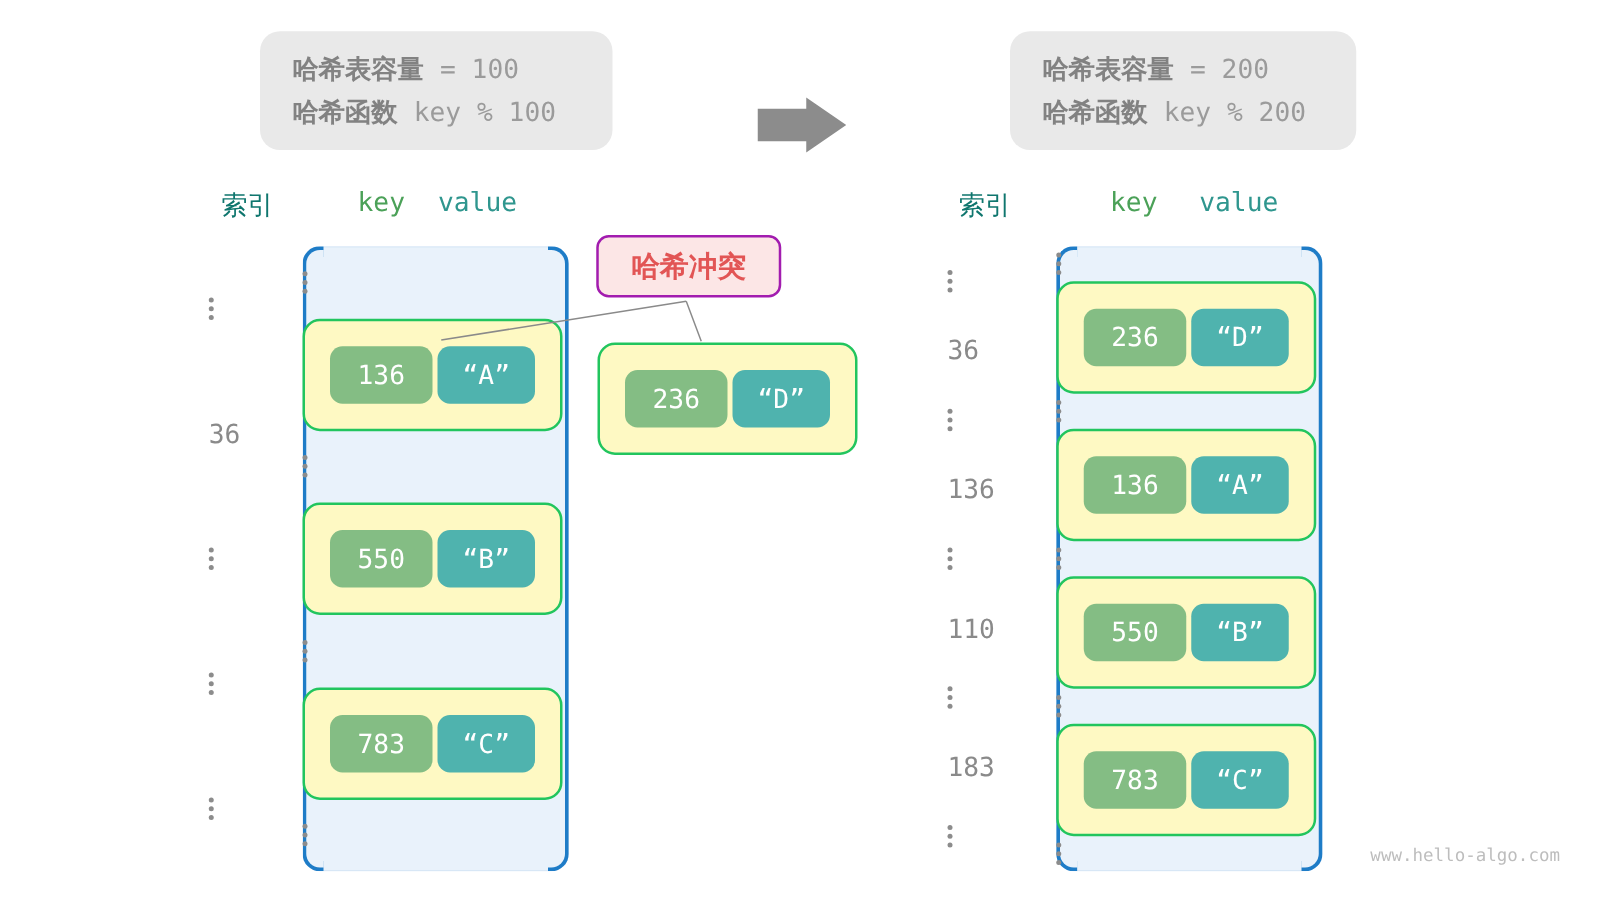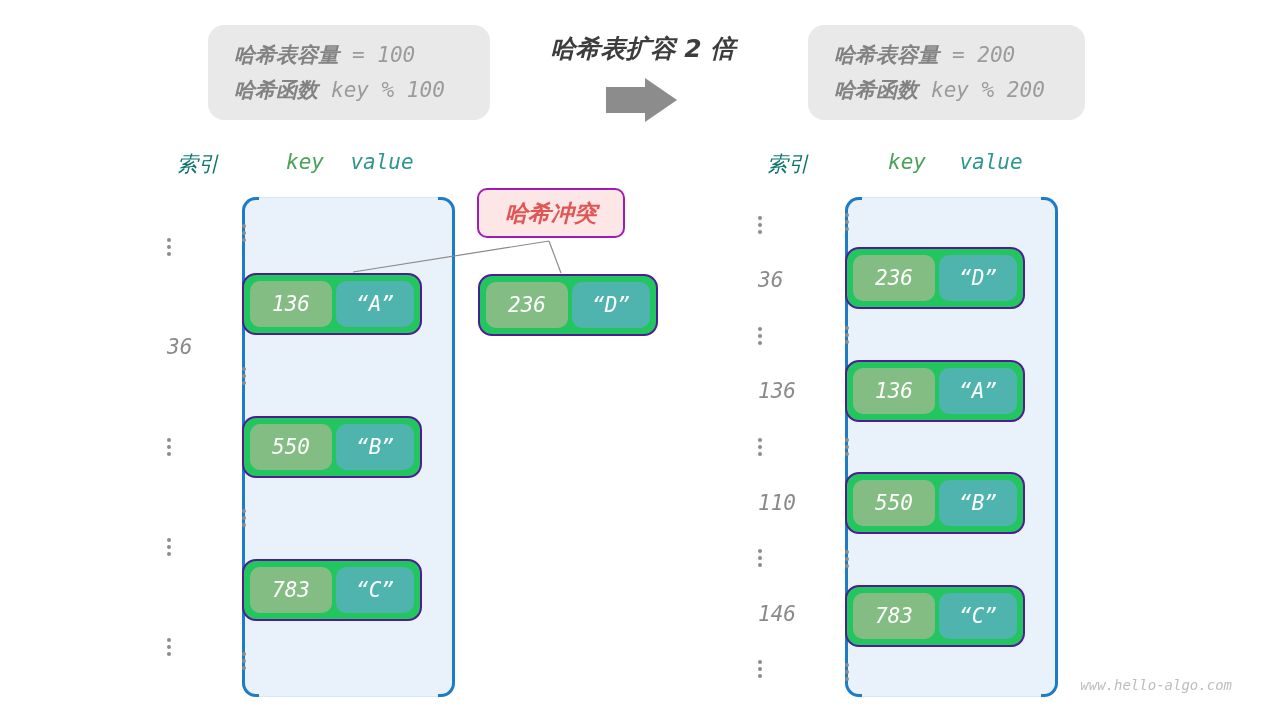--- a/index.html
+++ b/index.html
@@ -1,17 +1,17 @@
 <!DOCTYPE html>
 <html><head>
 <meta charset="utf-8">
 <style>
   html,body{margin:0;padding:0;background:#fff;}
   .canvas{position:relative;width:1280px;height:720px;background:#ffffff;overflow:hidden;
-          font-family:"DejaVu Sans",sans-serif;font-style:italic;}
+          font-family:"DejaVu Sans",sans-serif;}
 
   
   .info-box{position:absolute;background:#e9e9e9;border-radius:16px;box-sizing:border-box;
             display:flex;flex-direction:column;justify-content:center;gap:7px;padding-left:26px;}
   #info-left{left:208px;top:25px;width:282px;height:95px;}
   #info-right{left:808px;top:25px;width:277px;height:95px;}
   .info-line{display:flex;align-items:center;gap:13px;white-space:nowrap;}
   .info-label{font-weight:bold;color:#828282;font-size:21px;}
   .info-value{font-family:"DejaVu Sans Mono",monospace;color:#9b9b9b;font-size:21px;}
 
@@ -41,56 +41,55 @@
   .index-col{position:absolute;top:197px;height:500px;width:60px;display:flex;flex-direction:column;}
   #left-index{left:167px;}
   #right-index{left:758px;}
   .idx-label{font-family:"DejaVu Sans Mono",monospace;font-size:21px;color:#8a8a8a;}
 
   
   .vdots{display:flex;flex-direction:column;gap:3px;}
   .dot{width:4px;height:4px;border-radius:50%;background:#8c8c8c;}
 
   
-  .pair{display:flex;gap:4px;padding:6px;background:#22c55e;border:2px solid #4c1d95;border-radius:14px;}
+  .pair{display:flex;gap:4px;padding:20px;background:#fef9c3;border:2px solid #22c55e;border-radius:14px;}
   .key-box,.val-box{height:46px;border-radius:10px;color:#ffffff;
       font-family:"DejaVu Sans Mono",monospace;font-size:21px;
       display:flex;align-items:center;justify-content:center;}
   .key-box{width:82px;background:#84bd84;}
   .val-box{width:78px;background:#4fb3ae;}
 
   
   #collision-pair{position:absolute;left:478px;top:274px;}
   #collision-label{position:absolute;left:477px;top:188px;width:148px;height:50px;box-sizing:border-box;
       background:#fce6e6;border:2px solid #a21caf;border-radius:10px;
       display:flex;align-items:center;justify-content:center;
       color:#e25555;font-weight:bold;font-size:23px;white-space:nowrap;}
 
   .connectors{position:absolute;left:0;top:0;pointer-events:none;}
 
-  .watermark{position:absolute;right:48px;top:677px;font-family:"DejaVu Sans Mono",monospace;
+  .watermark{position:absolute;right:32px;top:677px;font-family:"DejaVu Sans Mono",monospace;
              font-size:14px;color:#bdbdbd;}
 </style>
 </head>
 <body>
 
 <div class="canvas">
 
   <div class="info-box" id="info-left">
     <div class="info-line">
       <span class="info-label">哈希表容量</span>
       <span class="info-value">= 100</span>
     </div>
     <div class="info-line">
       <span class="info-label">哈希函数</span>
       <span class="info-value">key % 100</span>
     </div>
   </div>
 
-  <div class="expand-title">哈希表扩容 2 倍</div>
   <div class="arrow-wrap">
     <svg width="72" height="46" viewBox="0 0 72 46">
       <polygon points="0,10 39,10 39,1 71,23 39,45 39,36 0,36" fill="#8c8c8c"></polygon>
     </svg>
   </div>
 
   <div class="info-box" id="info-right">
     <div class="info-line">
       <span class="info-label">哈希表容量</span>
       <span class="info-value">= 200</span>
@@ -227,21 +226,21 @@
         <span class="idx-label">110</span>
       </div>
       <div class="slot">
         <div class="vdots">
           <div class="dot"></div>
           <div class="dot"></div>
           <div class="dot"></div>
         </div>
       </div>
       <div class="slot">
-        <span class="idx-label">146</span>
+        <span class="idx-label">183</span>
       </div>
       <div class="slot">
         <div class="vdots">
           <div class="dot"></div>
           <div class="dot"></div>
           <div class="dot"></div>
         </div>
       </div>
     </div>
   <div class="container-box" id="right-container">

